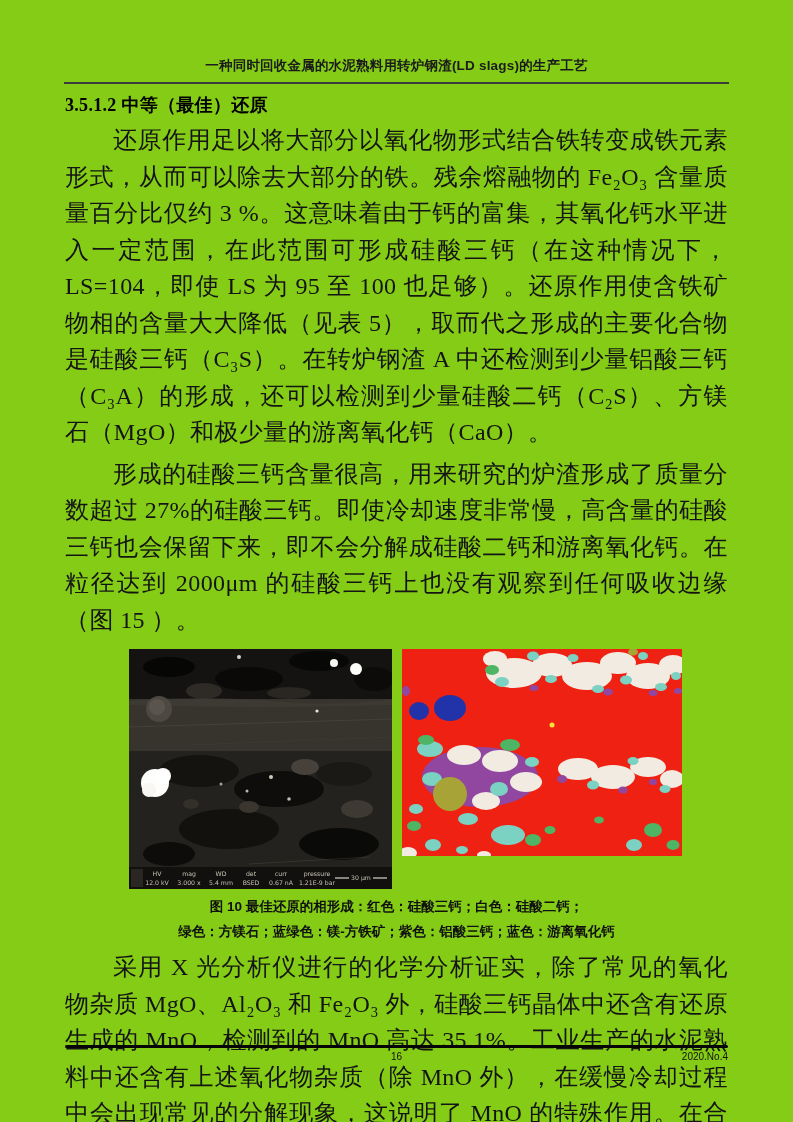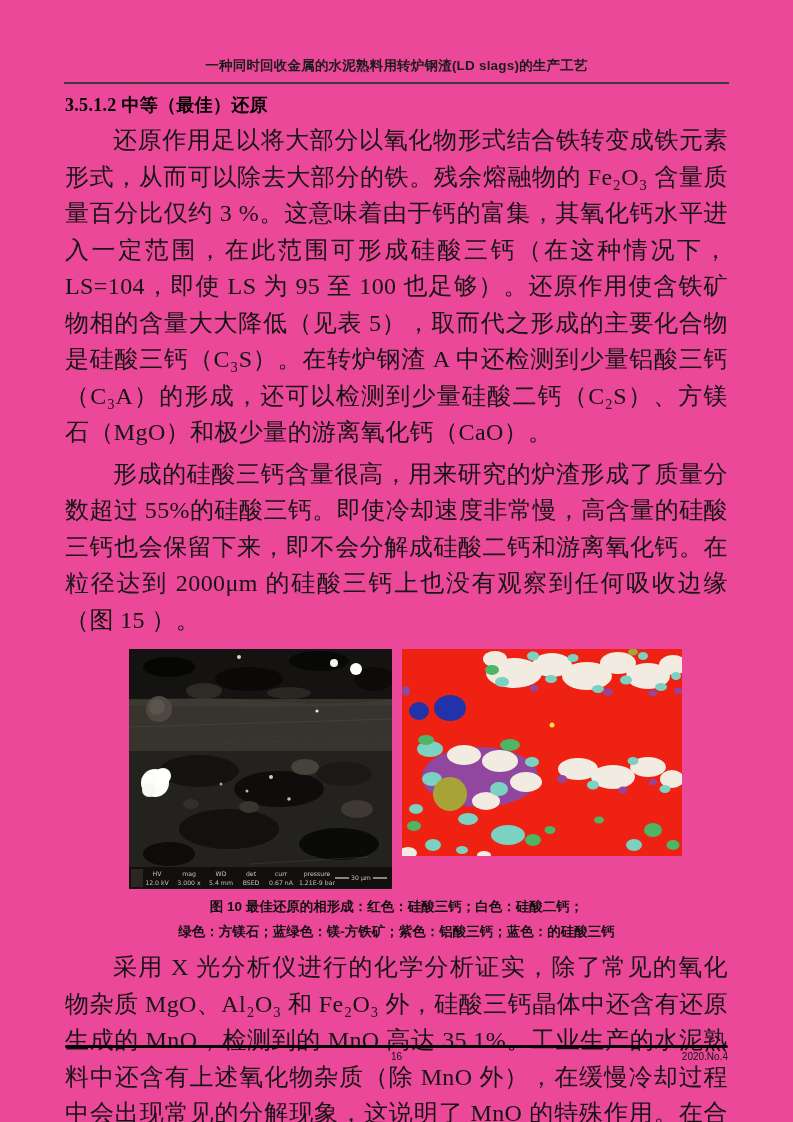--- a/index.html
+++ b/index.html
@@ -1,20 +1,20 @@
 <!DOCTYPE html>
 <html><head>
 <meta charset="utf-8">
 <style>
   html, body { margin: 0; padding: 0; background: #e9e9e9; }
   .page {
     position: relative;
     width: 793px; height: 1122px;
     margin: 0 auto;
-    background: #ec4899;
+    background: #84cc16;
     overflow: hidden;
     font-family: "Liberation Serif", "DejaVu Serif", serif;
     color: #111;
   }
   .header-title {
     padding-top: 57px;
     text-align: center;
     font-family: "Liberation Sans", "DejaVu Sans", sans-serif;
     font-size: 13.5px;
     font-weight: bold;
@@ -85,21 +85,21 @@
 
 <div class="page">
 
   <div class="header-title">一种同时回收金属的水泥熟料用转炉钢渣(LD slags)的生产工艺</div>
   <div class="header-rule"></div>
 
   <div class="content">
     <div class="section-heading">3.5.1.2 中等（最佳）还原</div>
 
     <p class="body-para">还原作用足以将大部分以氧化物形式结合铁转变成铁元素形式，从而可以除去大部分的铁。残余熔融物的 Fe₂O₃ 含量质量百分比仅约 3 %。这意味着由于钙的富集，其氧化钙水平进入一定范围，在此范围可形成硅酸三钙（在这种情况下，LS=104，即使 LS 为 95 至 100 也足够）。还原作用使含铁矿物相的含量大大降低（见表 5），取而代之形成的主要化合物是硅酸三钙（C₃S）。在转炉钢渣 A 中还检测到少量铝酸三钙（C₃A）的形成，还可以检测到少量硅酸二钙（C₂S）、方镁石（MgO）和极少量的游离氧化钙（CaO）。</p>
-    <p class="body-para">形成的硅酸三钙含量很高，用来研究的炉渣形成了质量分数超过 55%的硅酸三钙。即使冷却速度非常慢，高含量的硅酸三钙也会保留下来，即不会分解成硅酸二钙和游离氧化钙。在粒径达到 2000μm 的硅酸三钙上也没有观察到任何吸收边缘（图 15 ）。</p>
+    <p class="body-para">形成的硅酸三钙含量很高，用来研究的炉渣形成了质量分数超过 27%的硅酸三钙。即使冷却速度非常慢，高含量的硅酸三钙也会保留下来，即不会分解成硅酸二钙和游离氧化钙。在粒径达到 2000μm 的硅酸三钙上也没有观察到任何吸收边缘（图 15 ）。</p>
 
     <div class="figure-row">
 
       <svg class="sem-image" width="263" height="240" viewBox="0 0 263 240" xmlns="http://www.w3.org/2000/svg">
         <rect x="0" y="0" width="263" height="240" fill="#21201c"></rect>
 
         <rect x="0" y="0" width="263" height="50" fill="#141311"></rect>
         <ellipse cx="40" cy="18" rx="26" ry="10" fill="#060605"></ellipse>
         <ellipse cx="120" cy="30" rx="34" ry="12" fill="#0a0908"></ellipse>
         <ellipse cx="190" cy="12" rx="30" ry="10" fill="#080807"></ellipse>
@@ -229,21 +229,21 @@
         <ellipse cx="232" cy="196" rx="8" ry="6" fill="#7bd2c2"></ellipse>
         <ellipse cx="271" cy="196" rx="6.5" ry="5" fill="#4eb564"></ellipse>
         <ellipse cx="197" cy="171" rx="5" ry="3.5" fill="#4eb564"></ellipse>
         <ellipse cx="6" cy="204" rx="9" ry="6" fill="#f1ebe1"></ellipse>
         <ellipse cx="82" cy="206" rx="7" ry="4" fill="#f1ebe1"></ellipse>
       </svg>
     </div>
 
     <div class="figure-caption">
       <div>图 10 最佳还原的相形成：红色：硅酸三钙；白色：硅酸二钙；</div>
-      <div>绿色：方镁石；蓝绿色：镁-方铁矿；紫色：铝酸三钙；蓝色：的硅酸三钙</div>
+      <div>绿色：方镁石；蓝绿色：镁-方铁矿；紫色：铝酸三钙；蓝色：游离氧化钙</div>
     </div>
 
     <p class="body-para">采用 X 光分析仪进行的化学分析证实，除了常见的氧化物杂质 MgO、Al₂O₃ 和 Fe₂O₃ 外，硅酸三钙晶体中还含有还原生成的 MnO，检测到的 MnO 高达 35.1%。工业生产的水泥熟料中还含有上述氧化物杂质（除 MnO 外），在缓慢冷却过程中会出现常见的分解现象，这说明了 MnO 的特殊作用。在合成的 C₃S 中加入不同浓度 MnO 的模型试验表明，在质量百分比为 1.0%以上的 MnO 使硅酸三钙相稳定，即使在极慢的冷却过程中也没有观察到硅酸三钙分解。</p>
   </div>
 
   <div class="footer">
     <div class="footer-rule"></div>
     <div class="footer-row">
       <span class="page-num">16</span>
       <span class="issue">2020.No.4</span>

